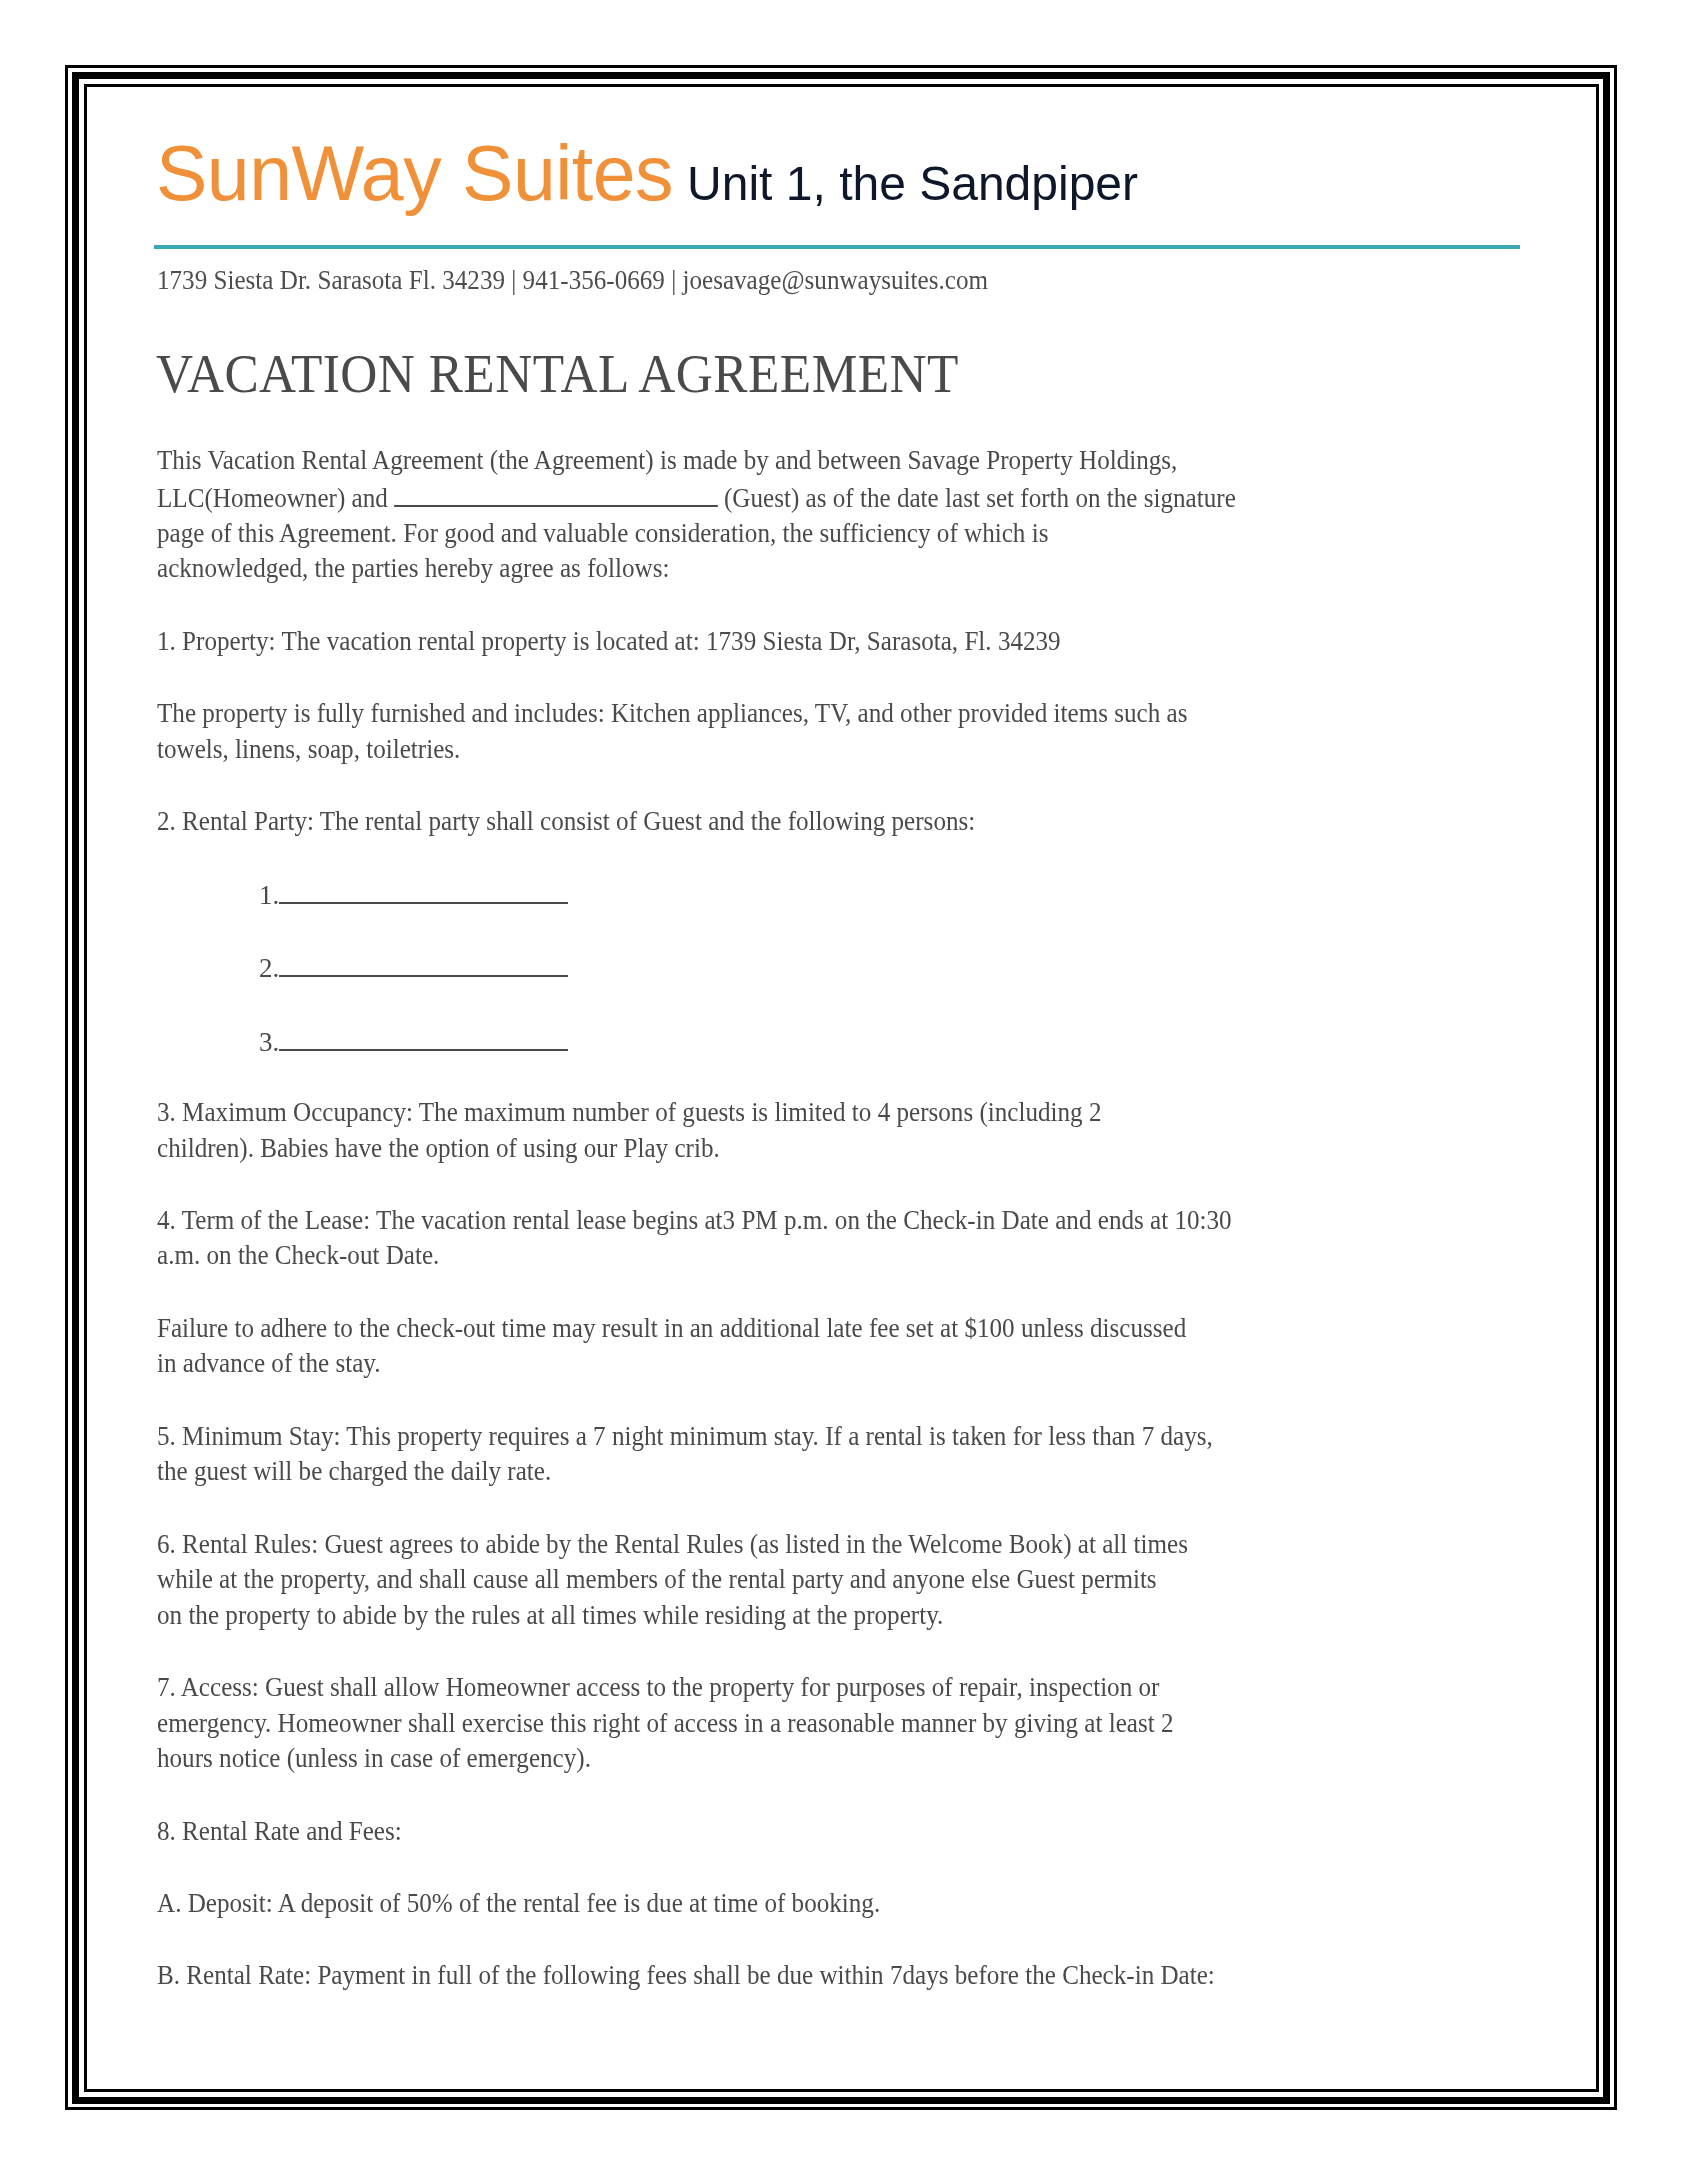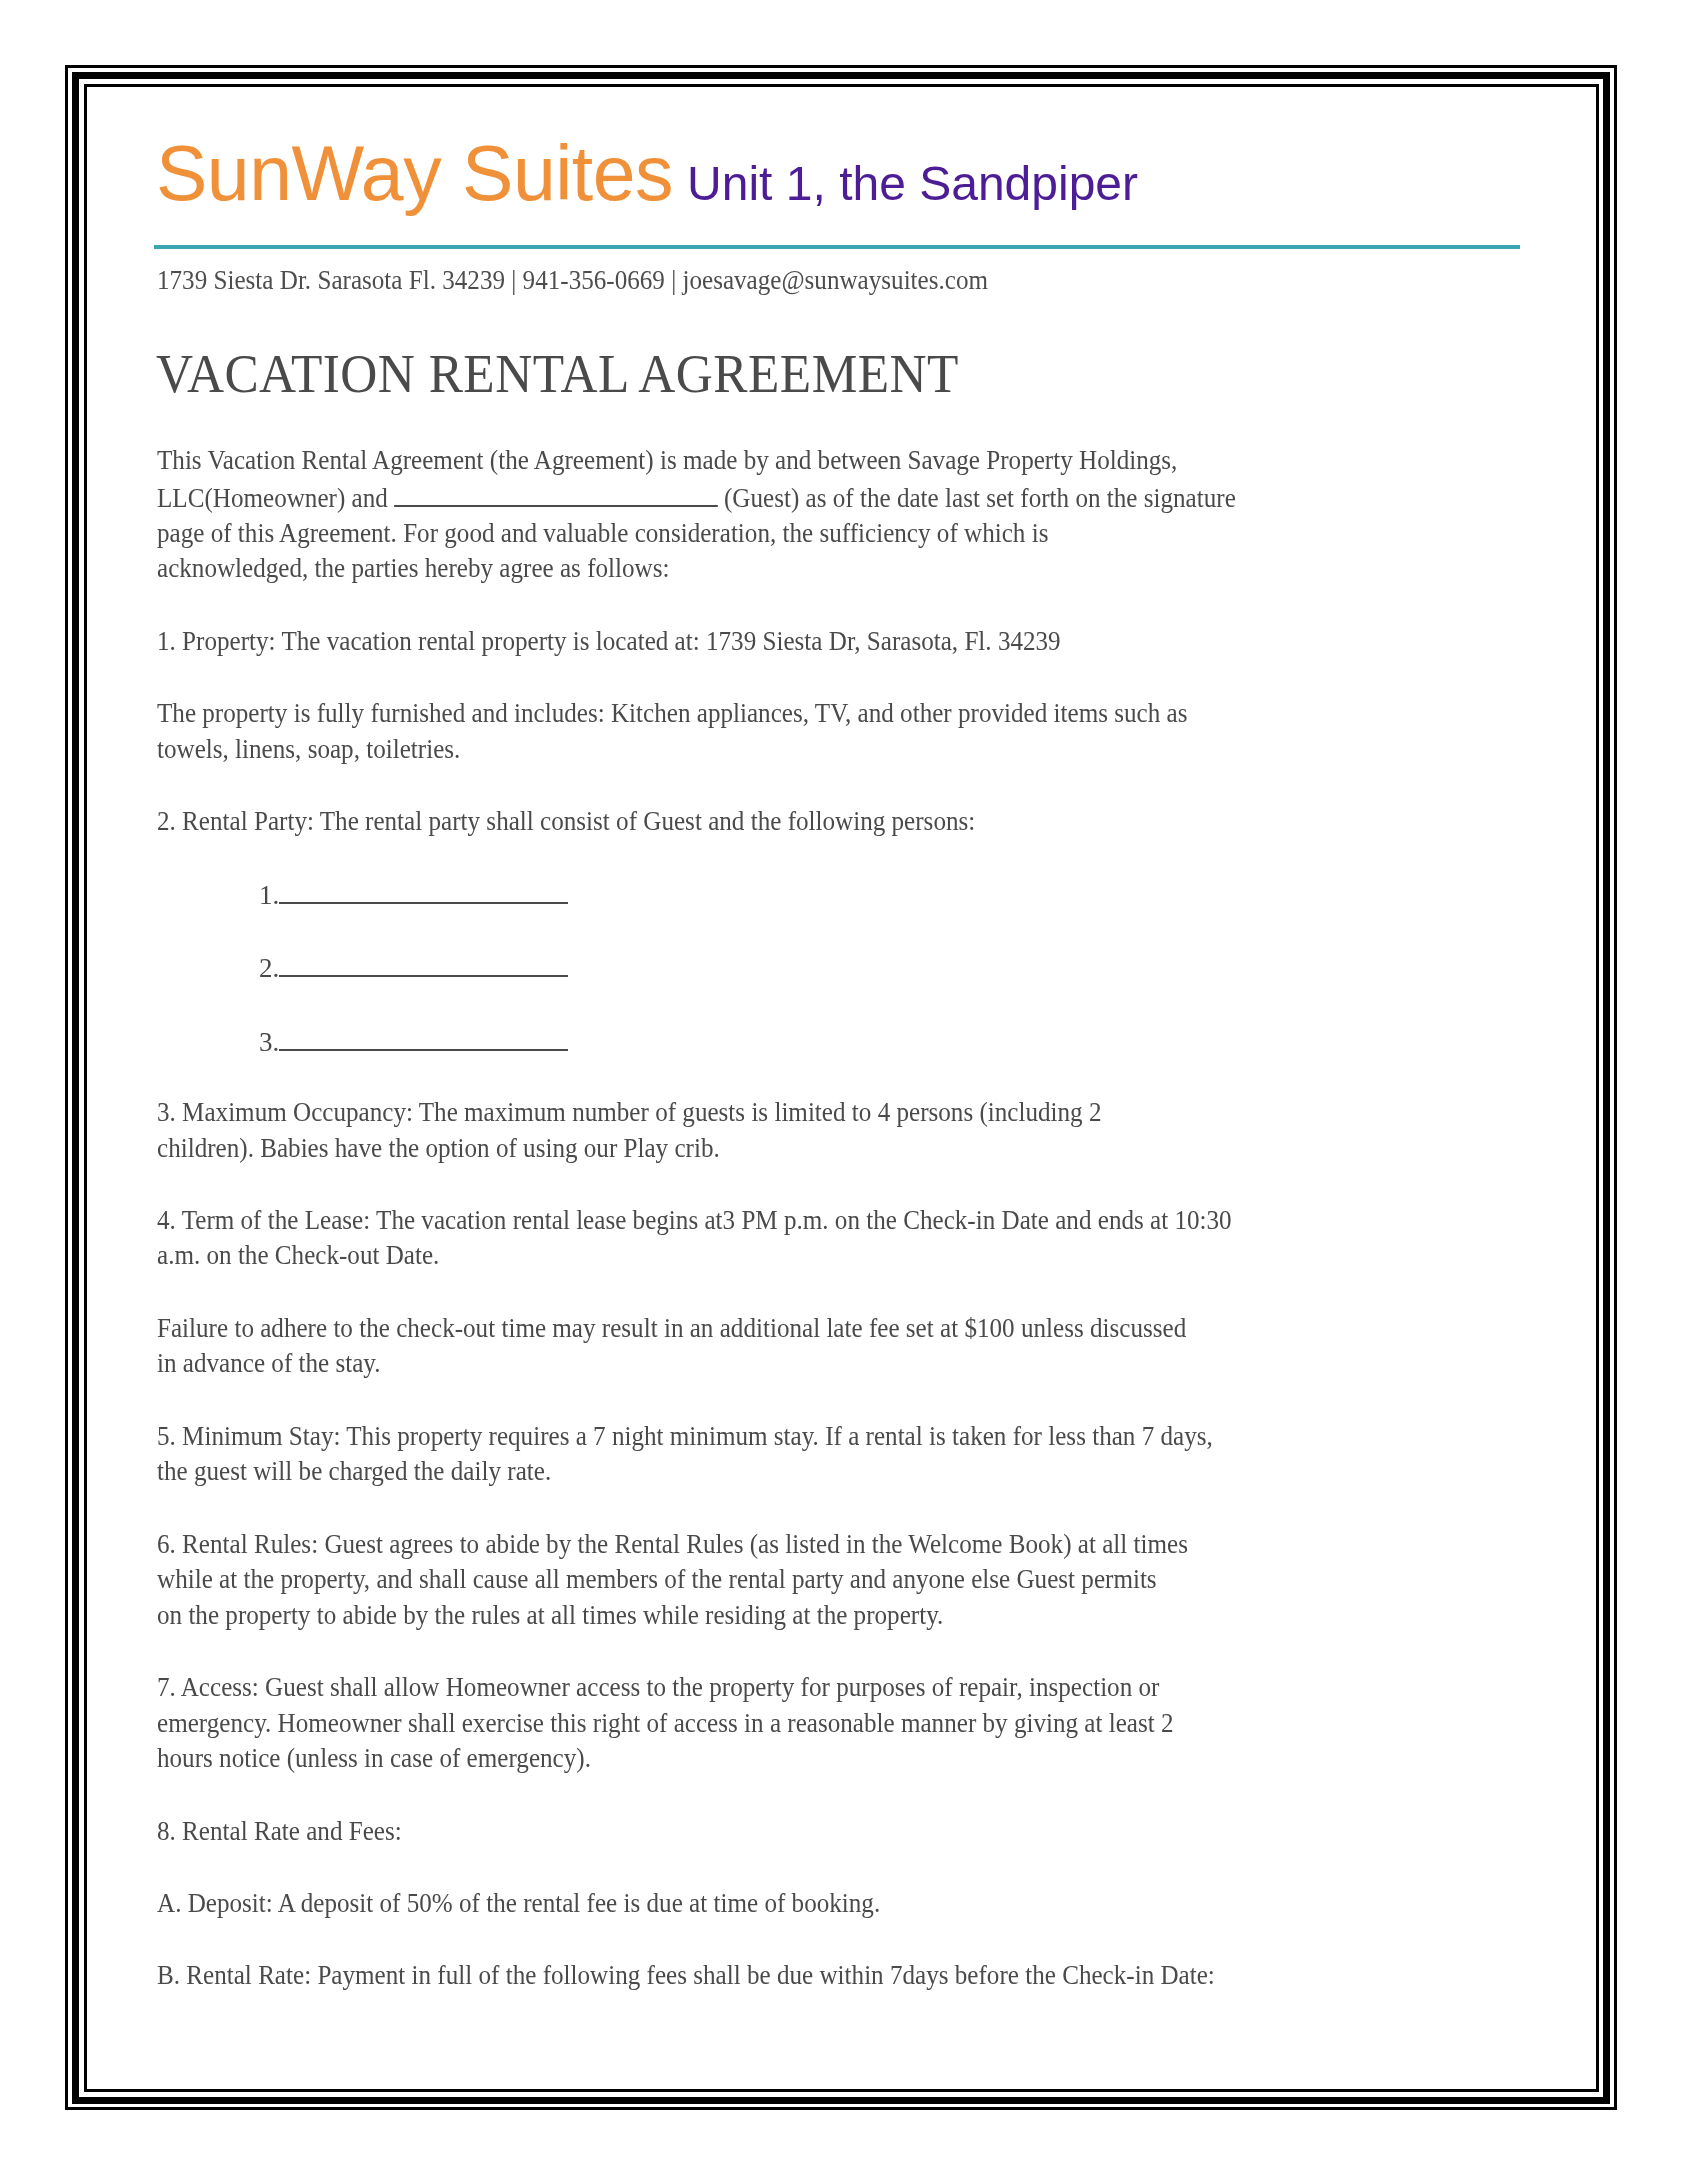--- a/index.html
+++ b/index.html
@@ -50,21 +50,21 @@
     font-size: 77px;
     color: #F0913A;
     display: inline-block;
     vertical-align: baseline;
     letter-spacing: -0.5px;
     text-align: right;
   }
   .brand-unit {
     font-family: "Liberation Sans", sans-serif;
     font-size: 48px;
-    color: #4c1d95;
+    color: #0f172a;
     display: inline-block;
     vertical-align: baseline;
     margin-left: 14px;
   }
   .teal-rule {
     position: absolute;
     left: 154px;
     top: 245px;
     width: 1366px;
     height: 4px;

